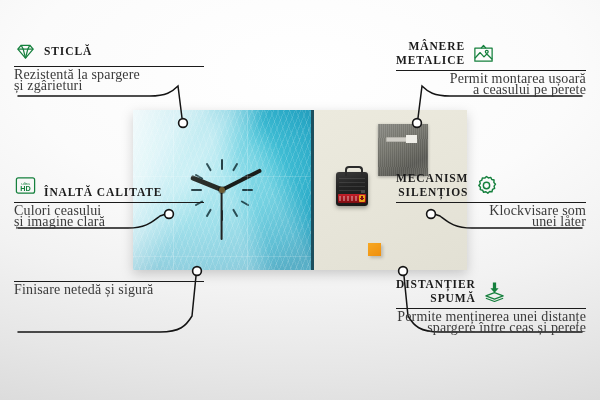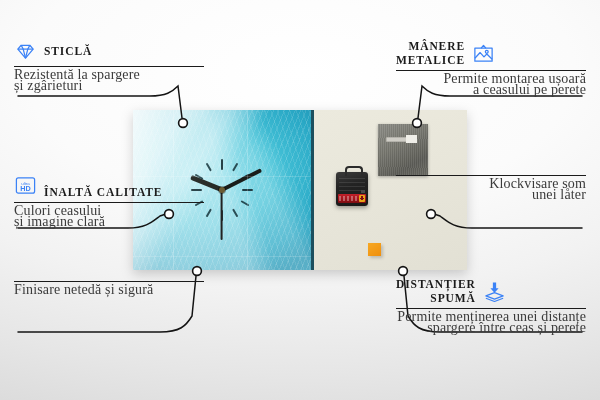--- a/index.html
+++ b/index.html
@@ -96,21 +96,21 @@
 
   
   .callout{position:absolute;width:190px;}
   .callout .head{display:flex;align-items:center;gap:7px;}
   .callout .title{
     font-size:11.5px;letter-spacing:.9px;line-height:13.5px;color:#1b1b1b;
     text-transform:uppercase;font-weight:700;
   }
   .callout .rule{height:1.4px;background:#1b1b1b;margin:3px 0 3px;}
   .callout .sub{font-size:14px;line-height:10.4px;color:#3a3a3a;letter-spacing:.15px;}
-  .ico{width:23px;height:23px;flex:0 0 23px;color:#3b82f6;}
+  .ico{width:23px;height:23px;flex:0 0 23px;color:#15803d;}
   .ico svg{display:block;width:23px;height:23px;}
 
   .left  .head{justify-content:flex-start;}
   .left  .title{text-align:center;}
   .left  .sub{text-align:left;}
   .right .head{justify-content:flex-start;}
   .right .title{text-align:right;}
   .right .sub{text-align:right;}
 
   #c-glass{left:14px;top:40px;}
@@ -278,26 +278,38 @@
         <svg viewBox="0 0 24 24" fill="none" stroke="currentColor" stroke-width="1.3" stroke-linejoin="round">
           <path d="M9.5 6.5 L12 3.6 L14.5 6.5"></path>
           <rect x="3" y="6.5" width="18" height="13.5"></rect>
           <path d="M3 17 L8.5 11 L12.5 15.5 L15.5 12.5 L21 18"></path>
           <circle cx="15.4" cy="10.3" r="1.5"></circle>
         </svg>
       </span>
     </div>
     <div class="rule"></div>
     <div class="sub">
-      <span>Permite montarea ușoară</span><br>
+      <span>Permit montarea ușoară</span><br>
       <span>a ceasului pe perete</span>
     </div>
   </div>
 
   <div class="callout right" id="c-mech">
+    <div class="head">
+      <span class="title">
+        <span>MECANISM</span><br>
+        <span>SILENȚIOS</span>
+      </span>
+      <span class="ico">
+        <svg viewBox="0 0 24 24" fill="none" stroke="currentColor" stroke-width="1.5" stroke-linejoin="round">
+          <path d="M12 2.6 l2.0 1.5 2.4-.6 1.1 2.2 2.4.6 -.2 2.5 1.7 1.8 -1.5 2.0 .6 2.4 -2.2 1.1 -.6 2.4 -2.5-.2 -1.8 1.7 -2.0-1.5 -2.4.6 -1.1-2.2 -2.4-.6 .2-2.5 -1.7-1.8 1.5-2.0 -.6-2.4 2.2-1.1 .6-2.4 2.5.2 Z"></path>
+          <circle cx="12" cy="12" r="3.3"></circle>
+        </svg>
+      </span>
+    </div>
     <div class="rule"></div>
     <div class="sub">
       <span>Klockvisare som</span><br>
       <span>unei låter</span>
     </div>
   </div>
 
   <div class="callout right" id="c-spacer">
     <div class="head">
       <span class="title">

